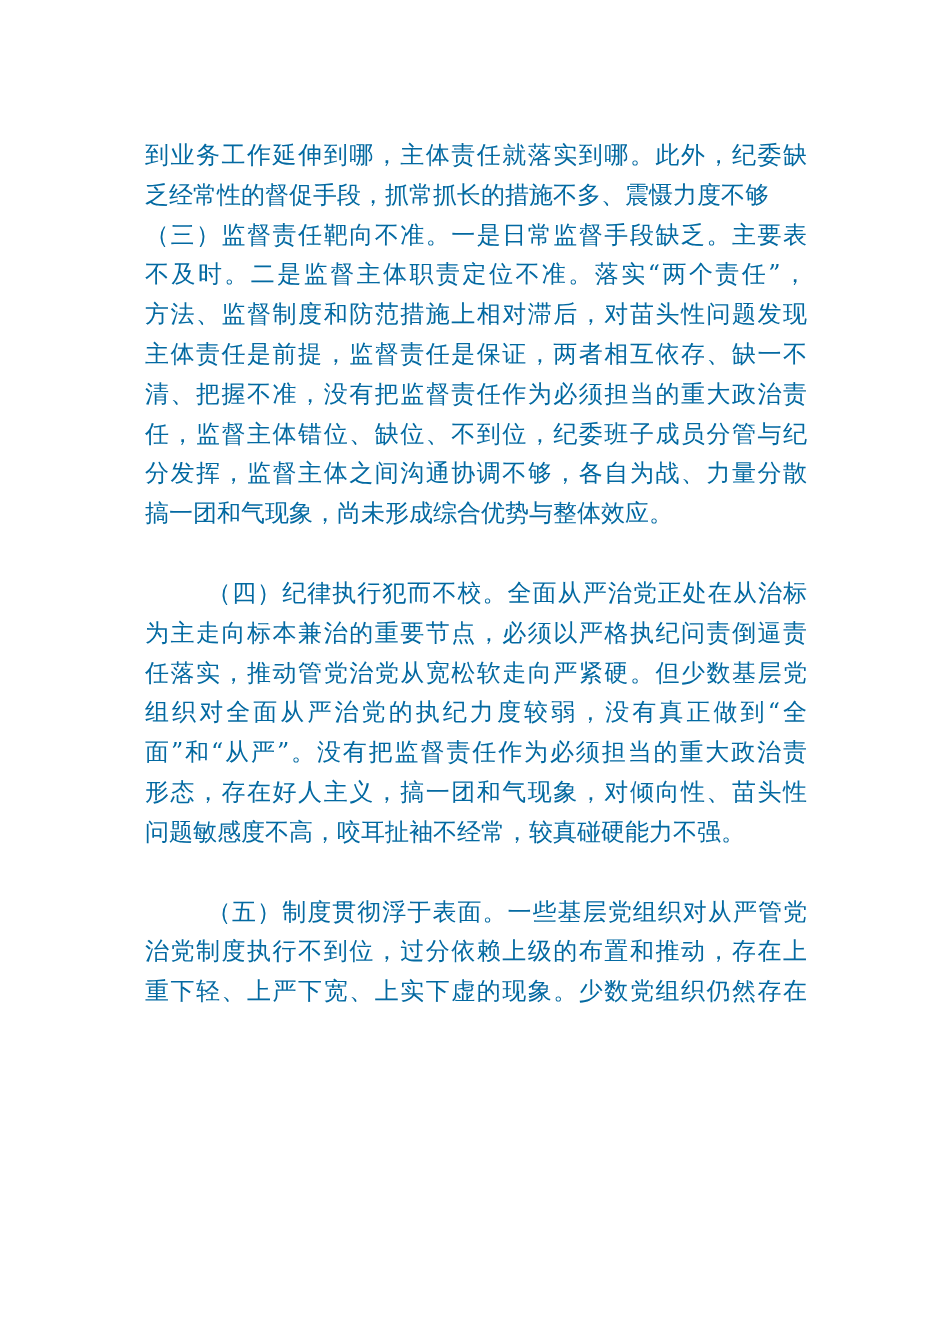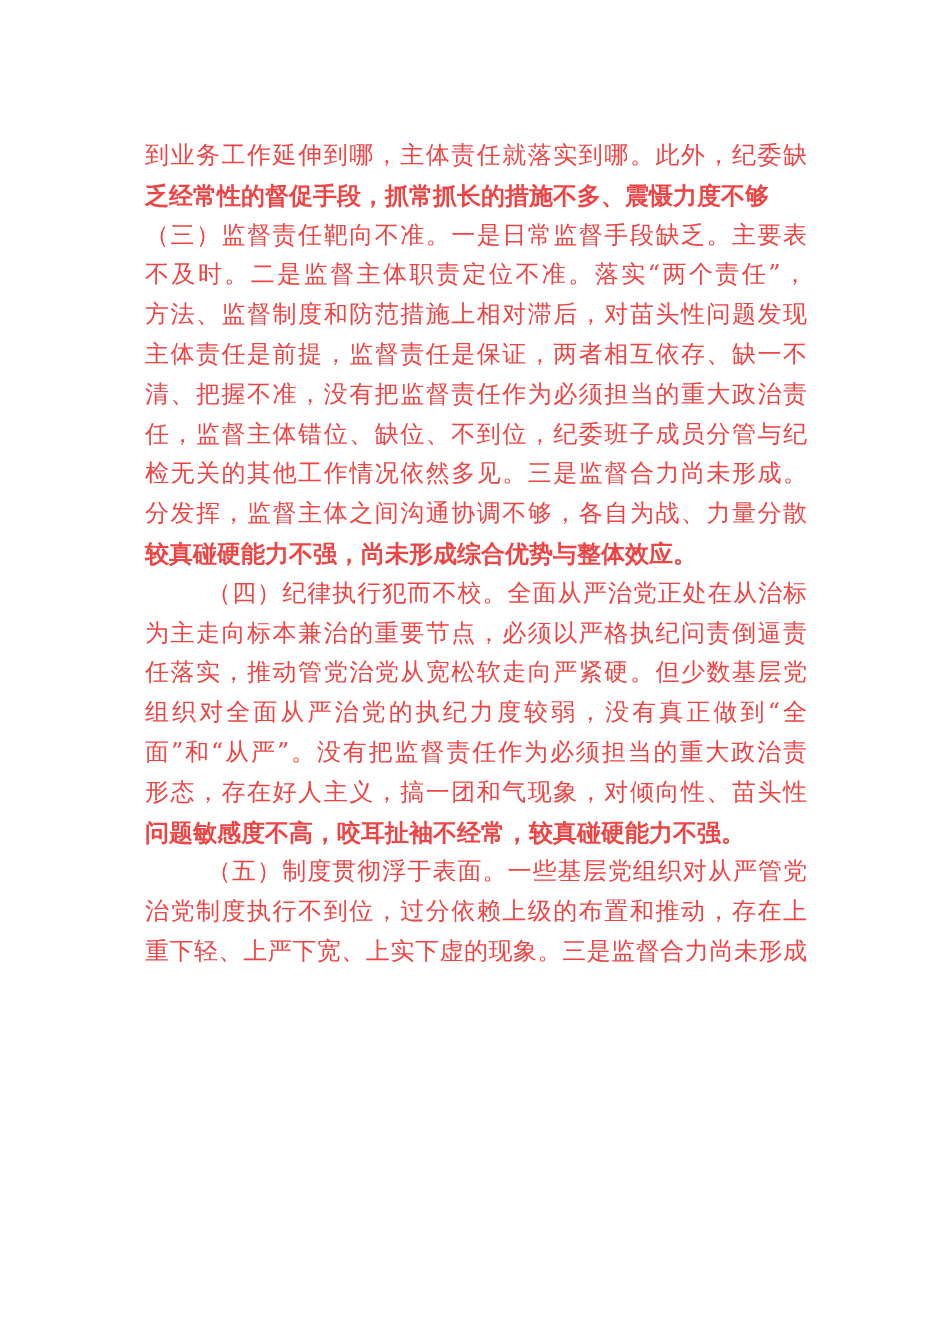--- a/index.html
+++ b/index.html
@@ -4,63 +4,62 @@
 <style>
   html, body { margin: 0; padding: 0; background: #ffffff; }
   body { width: 950px; height: 1344px; position: relative; overflow: hidden; }
   .page {
     position: absolute;
     left: 145px;
     top: 136px;
     width: 662px;
     font-family: "DejaVu Serif", "Liberation Serif", serif;
     font-size: 24px;
-    color: #ef4444;
+    color: #0369a1;
   }
   .line {
     height: 39.8px;
     line-height: 39.8px;
     white-space: nowrap;
     text-align: justify;
     text-align-last: justify;
     letter-spacing: 0;
   }
-  .line.last { text-align-last: left; font-weight: bold; }
-  .line.indent { padding-left: 62px; }
+  .line.last { text-align-last: left; }
+  .line.indent { padding-left: 62px; margin-top: 40px; }
 </style>
 </head>
 <body>
 
 <div class="page">
 
   <div>
     <div class="line">到业务工作延伸到哪，主体责任就落实到哪。此外，纪委缺</div>
     <div class="line last">乏经常性的督促手段，抓常抓长的措施不多、震慑力度不够</div>
   </div>
 
   <div>
     <div class="line">（三）监督责任靶向不准。一是日常监督手段缺乏。主要表</div>
     <div class="line">不及时。二是监督主体职责定位不准。落实“两个责任”，</div>
     <div class="line">方法、监督制度和防范措施上相对滞后，对苗头性问题发现</div>
     <div class="line">主体责任是前提，监督责任是保证，两者相互依存、缺一不</div>
     <div class="line">清、把握不准，没有把监督责任作为必须担当的重大政治责</div>
     <div class="line">任，监督主体错位、缺位、不到位，纪委班子成员分管与纪</div>
-    <div class="line">检无关的其他工作情况依然多见。三是监督合力尚未形成。</div>
     <div class="line">分发挥，监督主体之间沟通协调不够，各自为战、力量分散</div>
-    <div class="line last">较真碰硬能力不强，尚未形成综合优势与整体效应。</div>
+    <div class="line last">搞一团和气现象，尚未形成综合优势与整体效应。</div>
   </div>
 
   <div>
     <div class="line indent">（四）纪律执行犯而不校。全面从严治党正处在从治标</div>
     <div class="line">为主走向标本兼治的重要节点，必须以严格执纪问责倒逼责</div>
     <div class="line">任落实，推动管党治党从宽松软走向严紧硬。但少数基层党</div>
     <div class="line">组织对全面从严治党的执纪力度较弱，没有真正做到“全</div>
     <div class="line">面”和“从严”。没有把监督责任作为必须担当的重大政治责</div>
     <div class="line">形态，存在好人主义，搞一团和气现象，对倾向性、苗头性</div>
     <div class="line last">问题敏感度不高，咬耳扯袖不经常，较真碰硬能力不强。</div>
   </div>
 
   <div>
     <div class="line indent">（五）制度贯彻浮于表面。一些基层党组织对从严管党</div>
     <div class="line">治党制度执行不到位，过分依赖上级的布置和推动，存在上</div>
-    <div class="line">重下轻、上严下宽、上实下虚的现象。三是监督合力尚未形成</div>
+    <div class="line">重下轻、上严下宽、上实下虚的现象。少数党组织仍然存在</div>
   </div>
 </div>
 
 </body></html>

